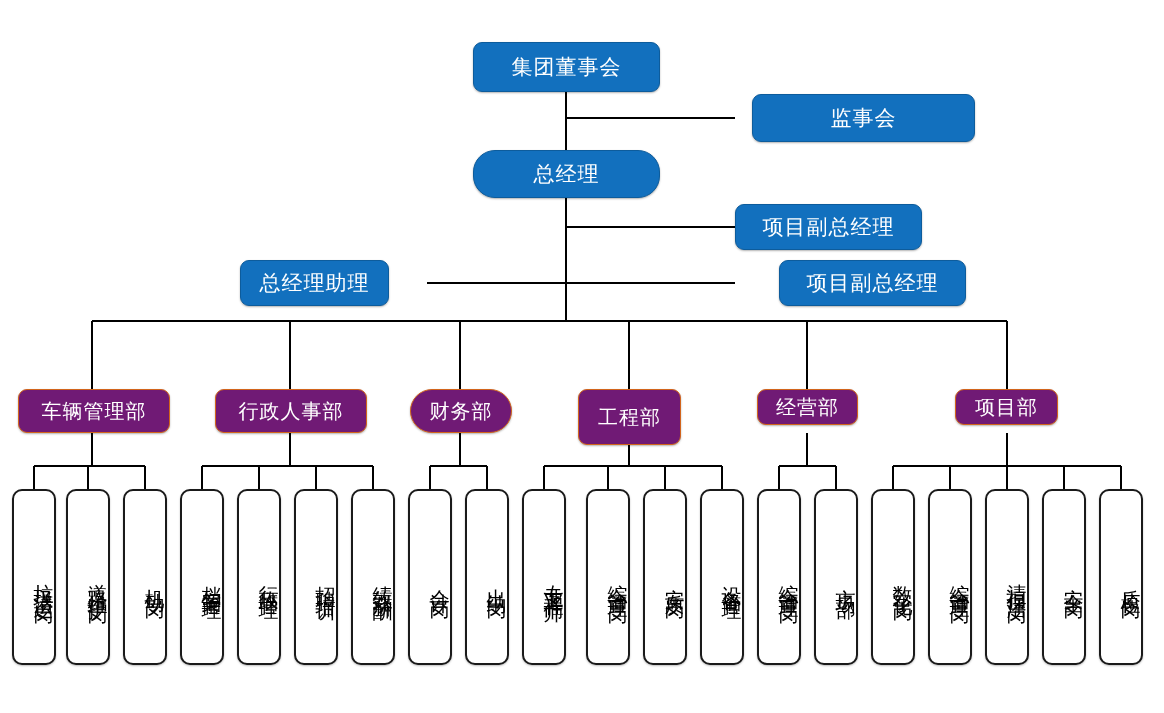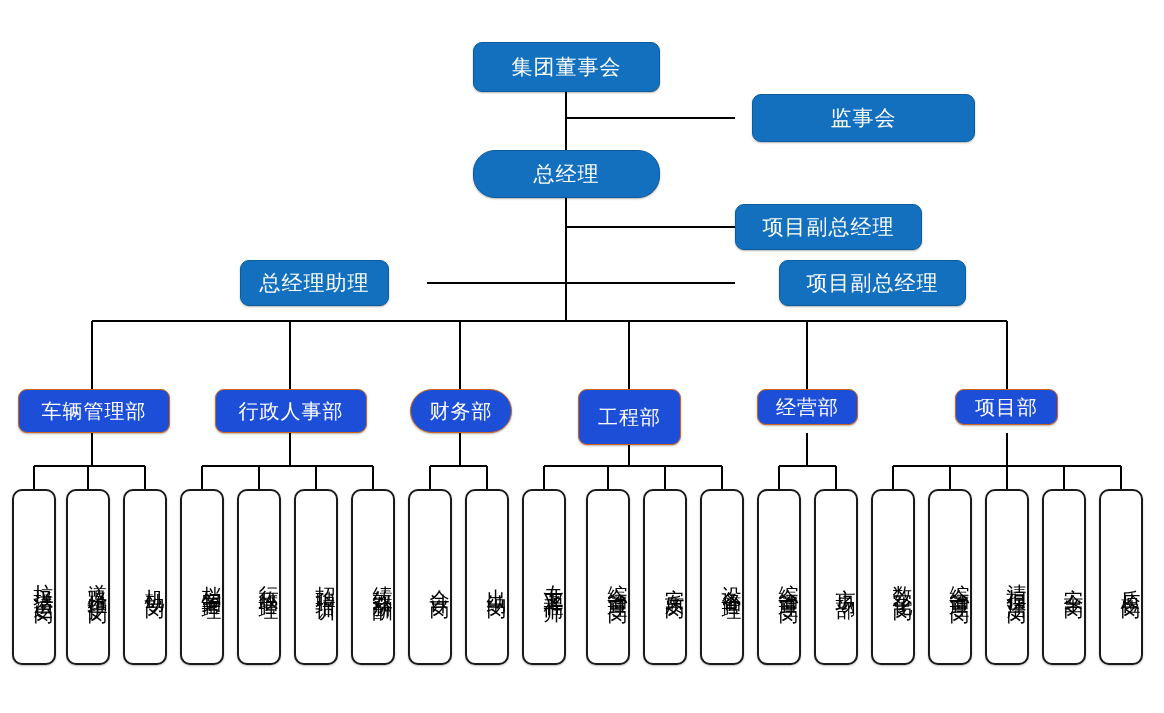--- a/index.html
+++ b/index.html
@@ -27,21 +27,21 @@
     z-index:2;
   }
   .node.blue{
     background:#1270BE;
     border:1px solid #0d5c9c;
     font-size:21px;
     letter-spacing:1px;
     box-shadow:0 1px 2px rgba(0,0,0,.30);
   }
   .node.orange{
-    background:#1d4ed8;
+    background:#701a75;
     border:1px solid #d2651c;
     font-size:20px;
     letter-spacing:1px;
     box-shadow:0 1px 2px rgba(0,0,0,.30);
   }
   .node.leaf{
     background:#ffffff;
     border:2px solid #1a1a1a;
     border-radius:10px;
     color:#000000;

